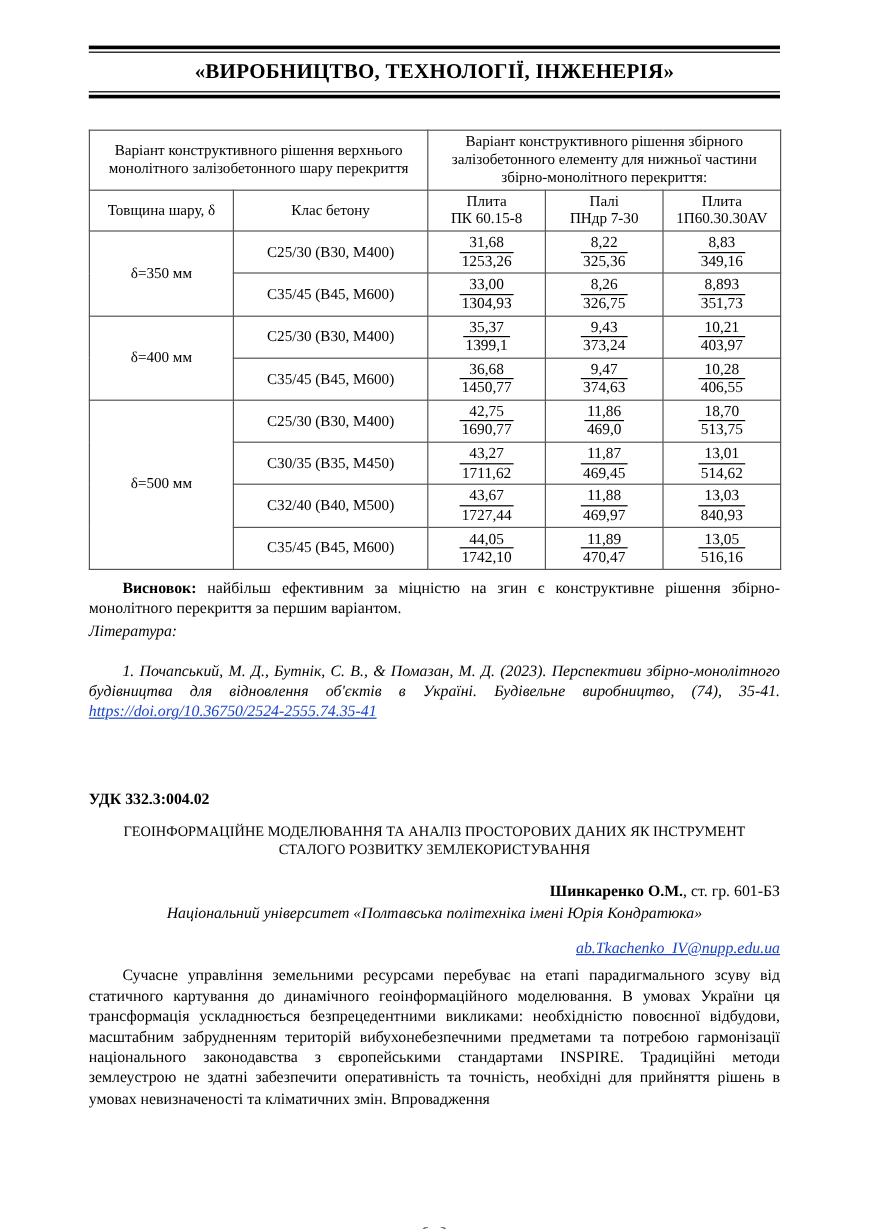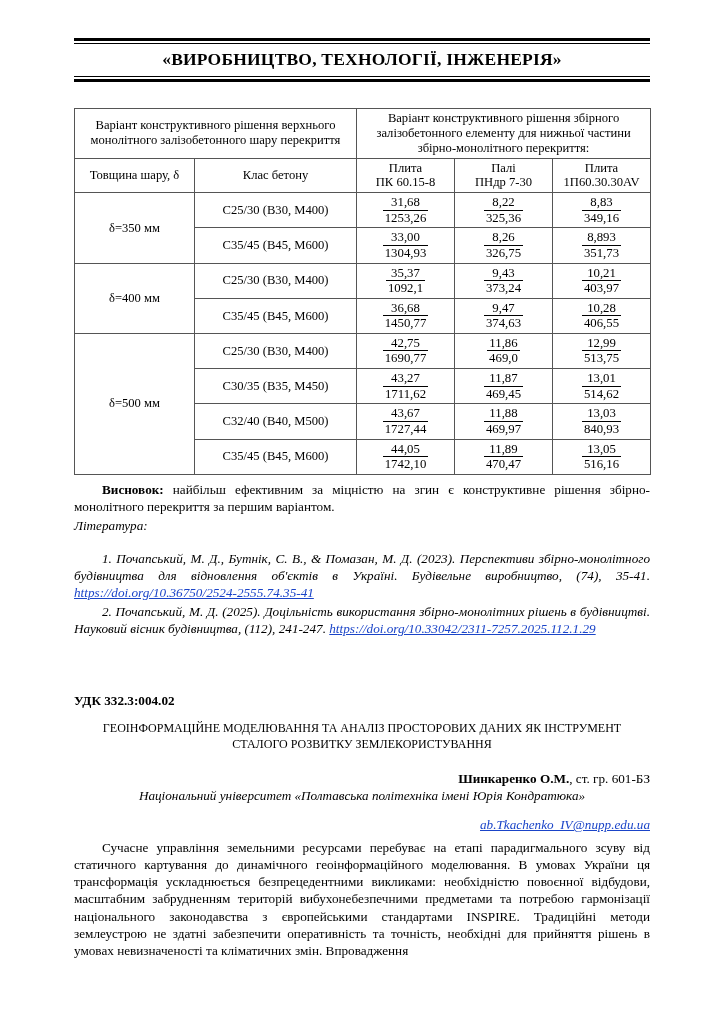--- a/index.html
+++ b/index.html
@@ -241,36 +241,36 @@
         </tr>
         <tr>
           <td class="classcell">С35/45 (В45, М600)</td>
           <td><span class="fraction"><span class="num">33,00</span><span class="den">1304,93</span></span></td>
           <td><span class="fraction"><span class="num">8,26</span><span class="den">326,75</span></span></td>
           <td><span class="fraction"><span class="num">8,893</span><span class="den">351,73</span></span></td>
         </tr>
         <tr>
           <td class="thickcell" rowspan="2">δ=400 мм</td>
           <td class="classcell">С25/30 (В30, М400)</td>
-          <td><span class="fraction"><span class="num">35,37</span><span class="den">1092,1</span></span></td>
+          <td><span class="fraction"><span class="num">35,37</span><span class="den">1399,1</span></span></td>
           <td><span class="fraction"><span class="num">9,43</span><span class="den">373,24</span></span></td>
           <td><span class="fraction"><span class="num">10,21</span><span class="den">403,97</span></span></td>
         </tr>
         <tr>
           <td class="classcell">С35/45 (В45, М600)</td>
           <td><span class="fraction"><span class="num">36,68</span><span class="den">1450,77</span></span></td>
           <td><span class="fraction"><span class="num">9,47</span><span class="den">374,63</span></span></td>
           <td><span class="fraction"><span class="num">10,28</span><span class="den">406,55</span></span></td>
         </tr>
         <tr>
           <td class="thickcell" rowspan="4">δ=500 мм</td>
           <td class="classcell">С25/30 (В30, М400)</td>
           <td><span class="fraction"><span class="num">42,75</span><span class="den">1690,77</span></span></td>
           <td><span class="fraction"><span class="num">11,86</span><span class="den">469,0</span></span></td>
-          <td><span class="fraction"><span class="num">12,99</span><span class="den">513,75</span></span></td>
+          <td><span class="fraction"><span class="num">18,70</span><span class="den">513,75</span></span></td>
         </tr>
         <tr>
           <td class="classcell">С30/35 (В35, М450)</td>
           <td><span class="fraction"><span class="num">43,27</span><span class="den">1711,62</span></span></td>
           <td><span class="fraction"><span class="num">11,87</span><span class="den">469,45</span></span></td>
           <td><span class="fraction"><span class="num">13,01</span><span class="den">514,62</span></span></td>
         </tr>
         <tr>
           <td class="classcell">С32/40 (В40, М500)</td>
           <td><span class="fraction"><span class="num">43,67</span><span class="den">1727,44</span></span></td>
@@ -286,21 +286,20 @@
       </tbody>
   </table>
 
   <p class="body concl">
     <b>Висновок:</b><span> найбільш ефективним за міцністю на згин є конструктивне рішення збірно-монолітного перекриття за першим варіантом.</span>
   </p>
 
   <p class="lit-head">Література:</p>
   <div>
       <p class="ref"><span>1. Почапський, М. Д., Бутнік, С. В., &amp; Помазан, М. Д. (2023). Перспективи збірно-монолітного будівництва для відновлення об'єктів в Україні. Будівельне виробництво, (74), 35-41. </span><a class="link" href="#">https://doi.org/10.36750/2524-2555.74.35-41</a></p>
-      <p class="ref"><span>2. Почапський, М. Д. (2025). Доцільність використання збірно-монолітних рішень в будівництві. Науковий вісник будівництва, (112), 241-247. </span><a class="link" href="#">https://doi.org/10.33042/2311-7257.2025.112.1.29</a></p>
     </div>
 
   <div class="udc">УДК 332.3:004.02</div>
   <div class="arttitle">ГЕОІНФОРМАЦІЙНЕ МОДЕЛЮВАННЯ ТА АНАЛІЗ ПРОСТОРОВИХ ДАНИХ ЯК ІНСТРУМЕНТ СТАЛОГО РОЗВИТКУ ЗЕМЛЕКОРИСТУВАННЯ</div>
 
   <div class="authors">
     <div>
       <span class="nm">Шинкаренко О.М.</span><span>, ст. гр. 601-БЗ</span>
     </div>
   </div>

